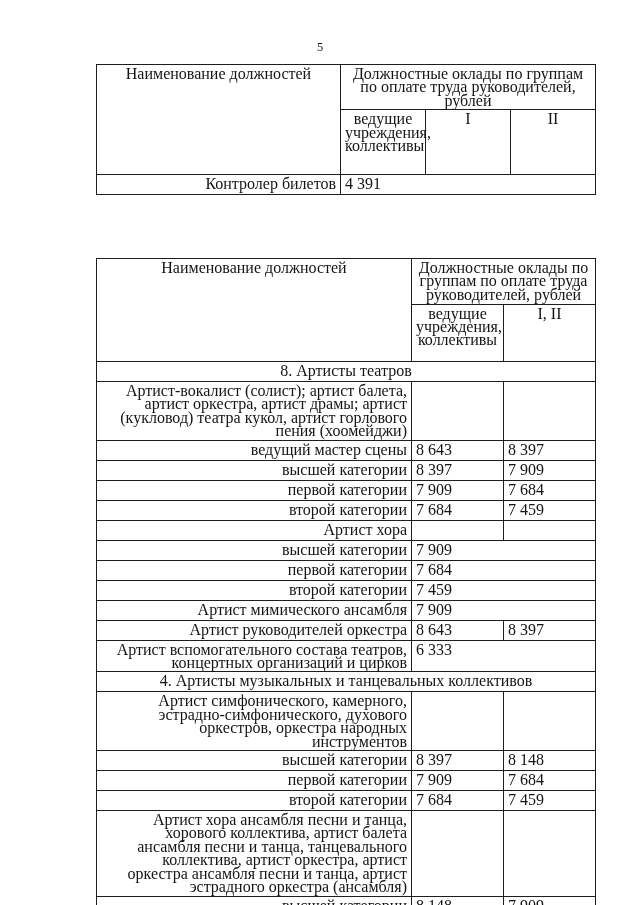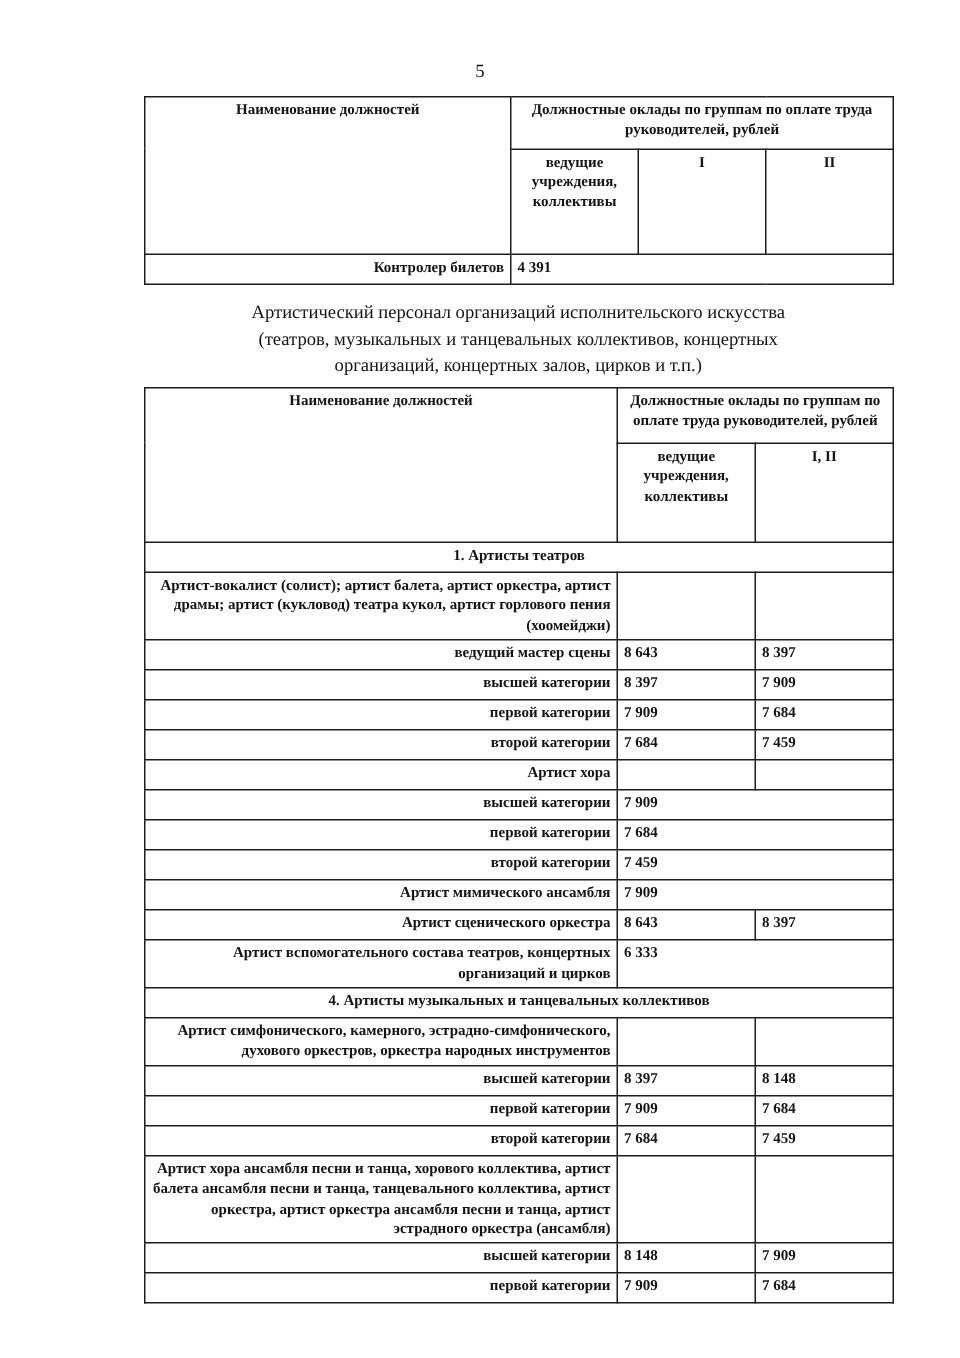--- a/index.html
+++ b/index.html
@@ -27,23 +27,22 @@
     width: 640px;
     text-align: center;
     font-size: 12.5px;
     line-height: 14px;
   }
 
   
   table.doc-table {
     border-collapse: collapse;
     table-layout: fixed;
-    font-size: 10px;
+    font-size: 16px;
     line-height: 13.4px;
-    font-weight: bold;
   }
   table.doc-table td {
     border: 1px solid #1d1d1d;
     padding: 2px 4px;
     vertical-align: top;
   }
   td.num { text-align: left; vertical-align: middle; }
   td.name { text-align: right; }
   td.indent { padding-left: 11px; }
   td.section { text-align: center; vertical-align: middle; }
@@ -106,45 +105,40 @@
           <td class="title-cell">II</td>
         </tr>
         <tr>
           <td class="name">Контролер билетов</td>
           <td colspan="3" class="num">4 391</td>
         </tr>
       </tbody>
     </table>
   </div>
 
-  <div class="heading">
-    <div>Артистический персонал организаций исполнительского искусства</div>
-    <div>(театров, музыкальных и танцевальных коллективов, концертных</div>
-    <div>организаций, концертных залов, цирков и т.п.)</div>
-  </div>
 
   <div class="table2-wrap">
     <table class="doc-table t2">
       <colgroup>
         <col style="width:315px">
         <col style="width:92px">
         <col style="width:92px">
       </colgroup>
       <tbody>
         <tr>
           <td rowspan="2" class="title-cell" style="height:98px">Наименование должностей</td>
           <td colspan="2" class="title-cell">Должностные оклады по группам по оплате труда руководителей, рублей</td>
         </tr>
         <tr>
           <td class="title-cell" style="height:52px">ведущие учреждения, коллективы</td>
           <td class="title-cell">I, II</td>
         </tr>
 
         <tr>
-          <td colspan="3" class="section">1. Артисты театров</td>
+          <td colspan="3" class="section">8. Артисты театров</td>
         </tr>
 
         <tr>
           <td class="name">Артист-вокалист (солист); артист балета, артист оркестра, артист драмы; артист (кукловод) театра кукол, артист горлового пения (хоомейджи)</td>
           <td class="num"></td>
           <td class="num"></td>
         </tr>
         <tr>
           <td class="name">ведущий мастер сцены</td>
           <td class="num">8 643</td>
@@ -180,21 +174,21 @@
         </tr>
         <tr>
           <td class="name indent">второй категории</td>
           <td colspan="2" class="num">7 459</td>
         </tr>
         <tr>
           <td class="name">Артист мимического ансамбля</td>
           <td colspan="2" class="num">7 909</td>
         </tr>
         <tr>
-          <td class="name">Артист сценического оркестра</td>
+          <td class="name">Артист руководителей оркестра</td>
           <td class="num">8 643</td>
           <td class="num">8 397</td>
         </tr>
         <tr>
           <td class="name">Артист вспомогательного состава театров, концертных организаций и цирков</td>
           <td colspan="2" class="num">6 333</td>
         </tr>
 
         <tr>
           <td colspan="3" class="section">4. Артисты музыкальных и танцевальных коллективов</td>

